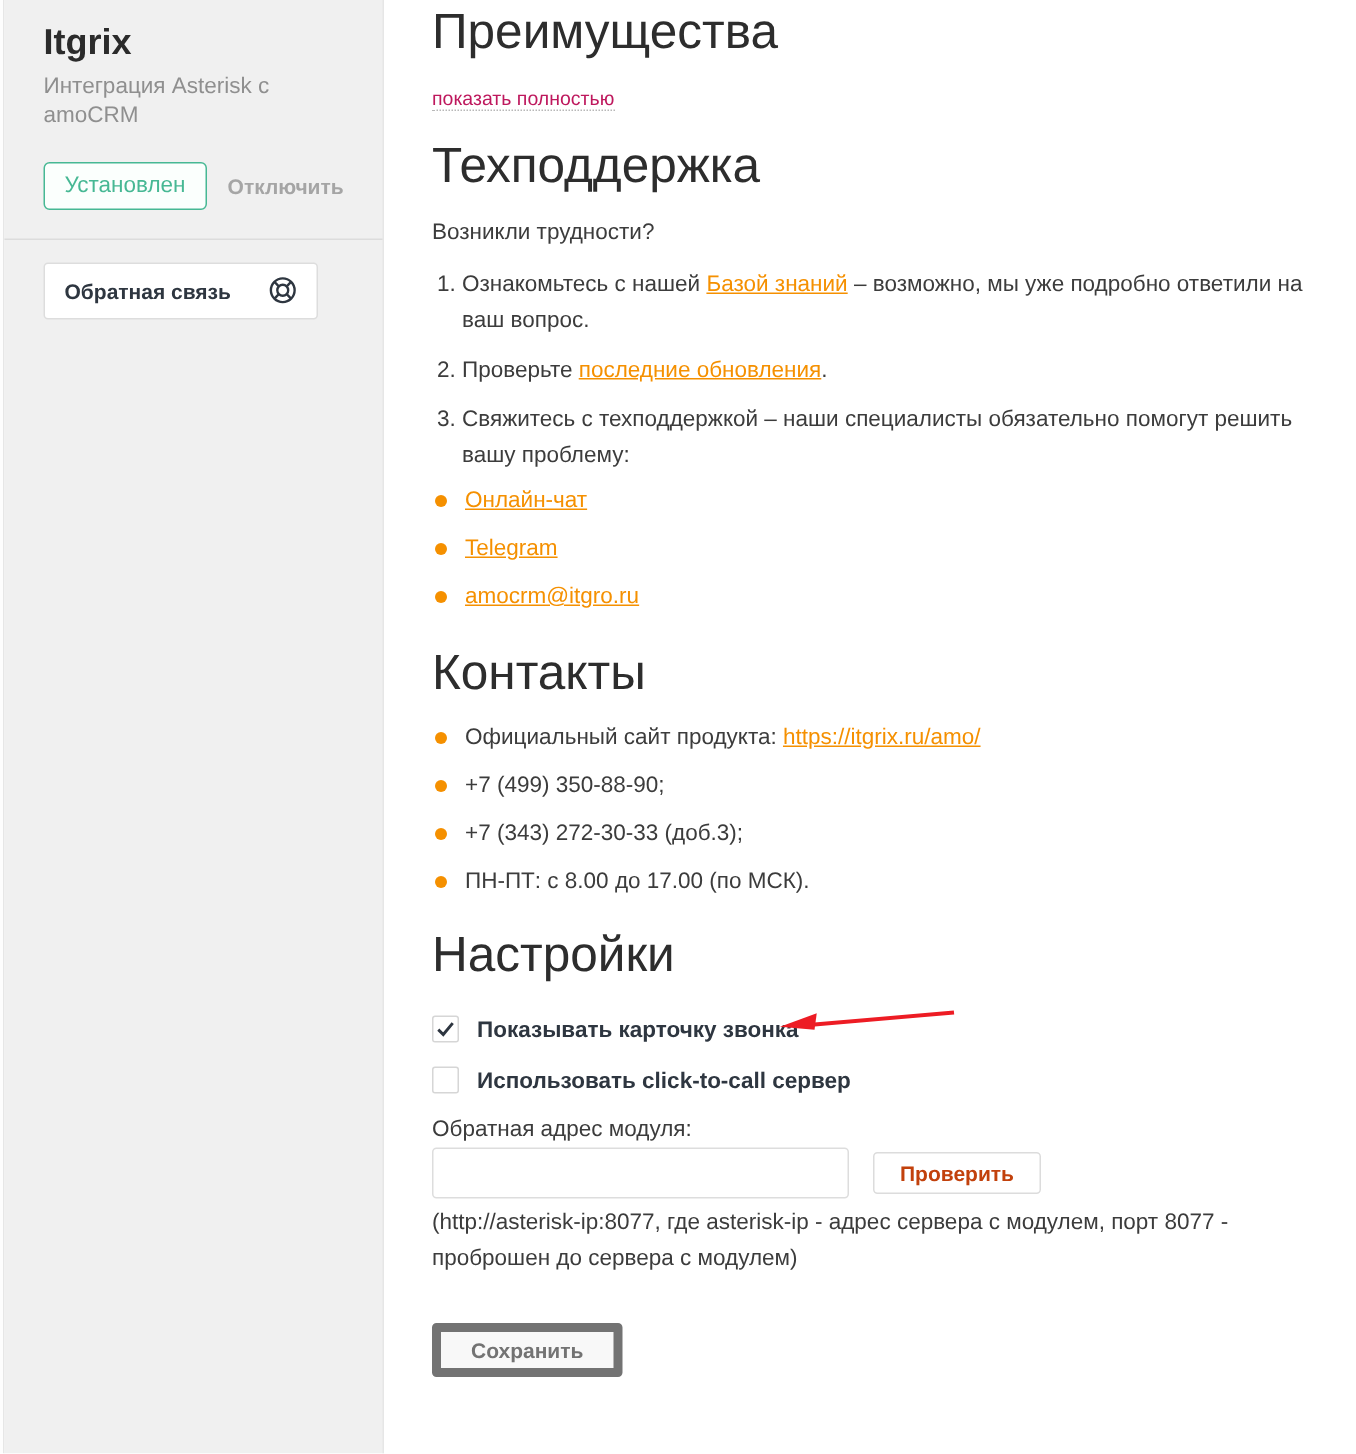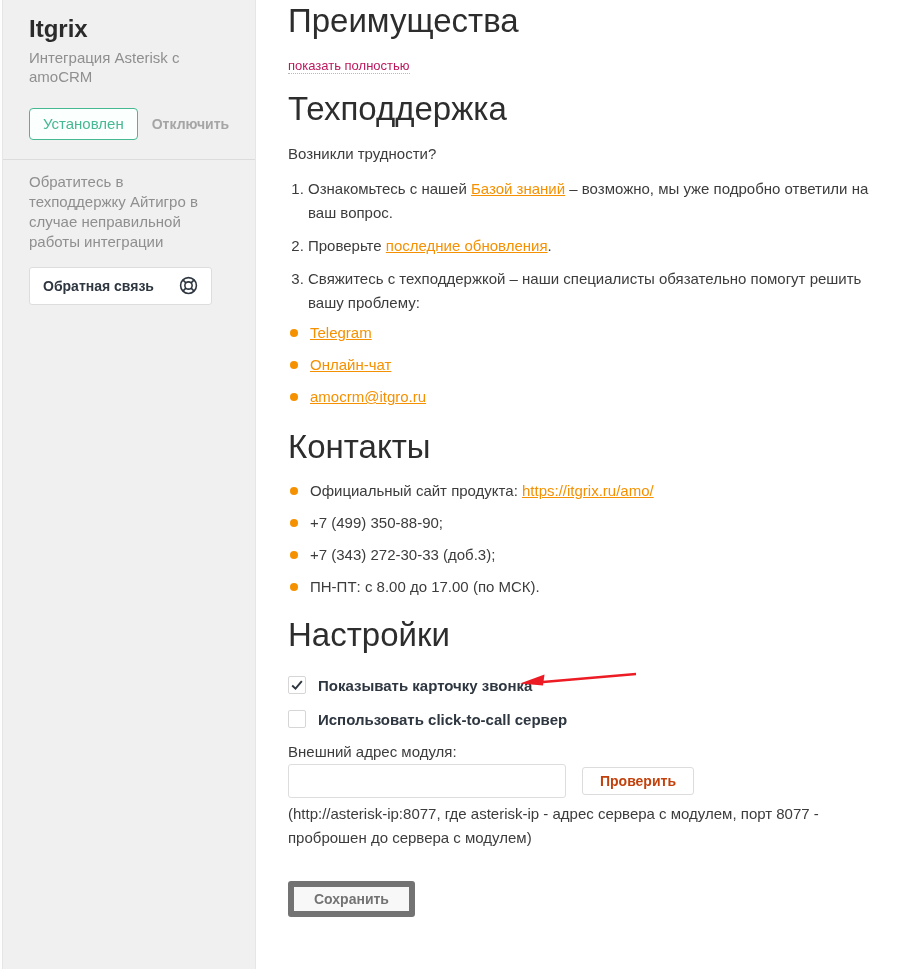--- a/index.html
+++ b/index.html
@@ -67,21 +67,20 @@
   <div class="left-edge"></div>
 
   <aside class="sidebar">
     <h1 class="sb-title">Itgrix</h1>
     <div class="sb-subtitle">Интеграция Asterisk с amoCRM</div>
     <div class="sb-btn-row">
       <span class="btn-installed">Установлен</span>
       <span class="btn-disable">Отключить</span>
     </div>
     <hr class="sb-divider">
-    <div class="sb-note">Обратитесь в техподдержку Айтигро в случае неправильной работы интеграции</div>
     <button class="btn-feedback">
       <span>Обратная связь</span>
       <span class="lifebuoy">
         <svg width="19" height="19" viewBox="0 0 24 24" fill="none" stroke="#2e3640" stroke-width="2">
           <circle cx="12" cy="12" r="10"></circle>
           <circle cx="12" cy="12" r="4.6"></circle>
           <line x1="5.2" y1="5.2" x2="8.7" y2="8.7"></line>
           <line x1="18.8" y1="5.2" x2="15.3" y2="8.7"></line>
           <line x1="5.2" y1="18.8" x2="8.7" y2="15.3"></line>
           <line x1="18.8" y1="18.8" x2="15.3" y2="15.3"></line>
@@ -97,22 +96,22 @@
     <h2 class="h-section h-support">Техподдержка</h2>
     <p class="intro">Возникли трудности?</p>
 
     <ol class="steps">
       <li><span>Ознакомьтесь с нашей </span><a class="olink">Базой знаний</a><span> – возможно, мы уже подробно ответили на ваш вопрос.</span></li>
       <li><span>Проверьте </span><a class="olink">последние обновления</a><span>.</span></li>
       <li><span>Свяжитесь с техподдержкой – наши специалисты обязательно помогут решить вашу проблему:</span></li>
     </ol>
 
     <ul class="dots">
+      <li><a class="olink">Онлайн-чат</a></li>
       <li><a class="olink">Telegram</a></li>
-      <li><a class="olink">Онлайн-чат</a></li>
       <li><a class="olink">amocrm@itgro.ru</a></li>
     </ul>
 
     <h2 class="h-section h-contacts">Контакты</h2>
     <ul class="dots contacts">
       <li><span>Официальный сайт продукта: </span><a class="olink">https://itgrix.ru/amo/</a></li>
       <li>+7 (499) 350-88-90;</li>
       <li>+7 (343) 272-30-33 (доб.3);</li>
       <li>ПН-ПТ: с 8.00 до 17.00 (по МСК).</li>
     </ul>
@@ -136,21 +135,21 @@
 
     <div class="chk-row">
       <span class="chk-box">
         <svg width="14" height="14" viewBox="0 0 16 16">
           <polyline points="2.5,8.5 6.3,12.2 13.5,3.5" fill="none" stroke="#2e3640" stroke-width="2.2"></polyline>
         </svg>
       </span>
       <span class="chk-label">Использовать click-to-call сервер</span>
     </div>
 
-    <div class="addr-label">Внешний адрес модуля:</div>
+    <div class="addr-label">Обратная адрес модуля:</div>
     <div class="addr-row">
       <input class="addr-input" type="text" value="" style="">
       <button class="btn-check">Проверить</button>
     </div>
     <div class="addr-hint">(http://asterisk-ip:8077, где asterisk-ip - адрес сервера с модулем, порт 8077 - проброшен до сервера с модулем)</div>
 
     <button class="btn-save">Сохранить</button>
   </main>
 </div>
 

